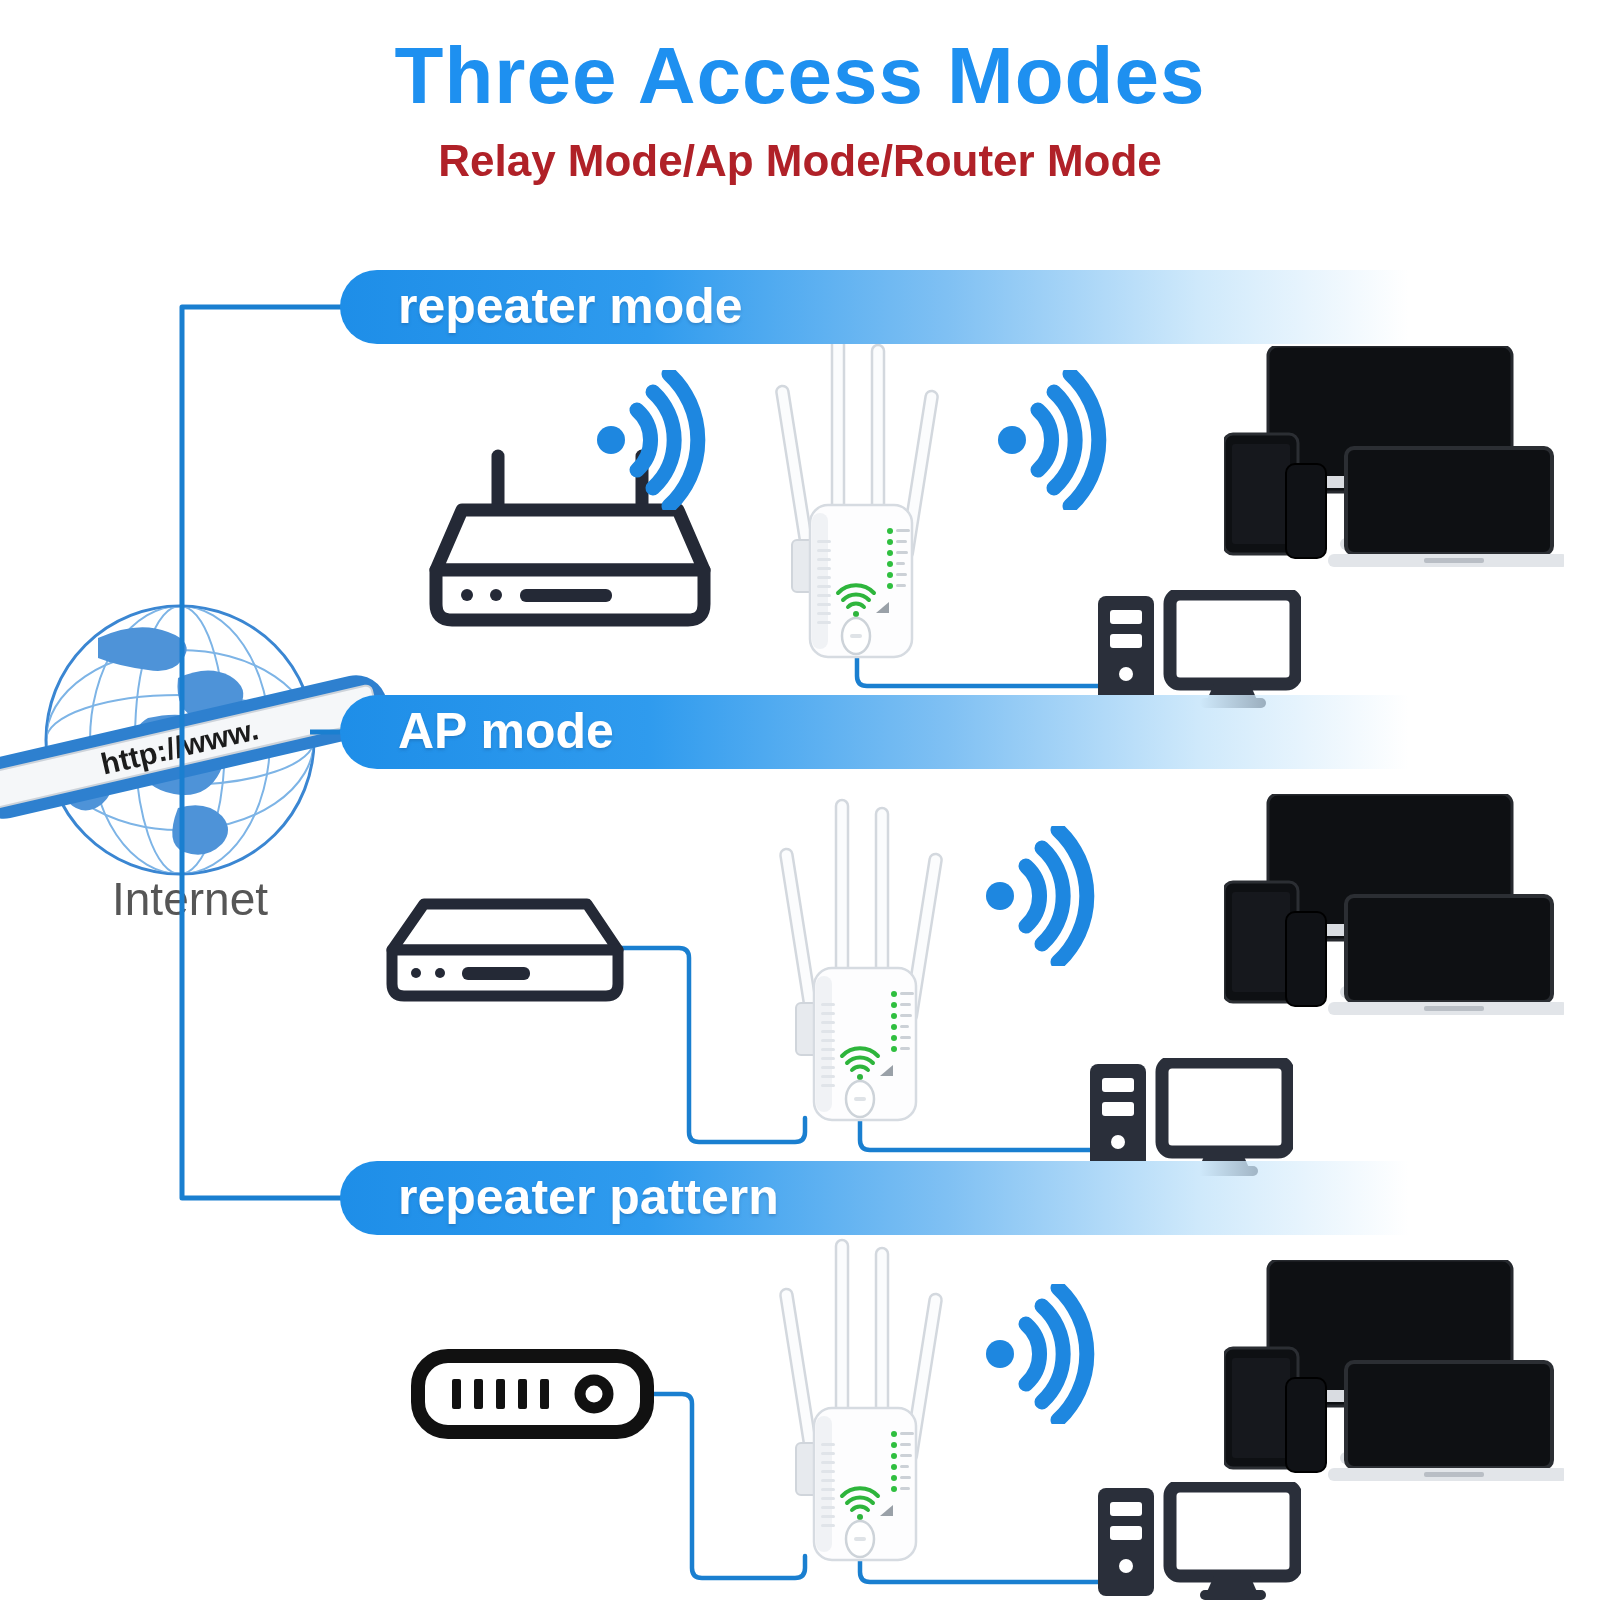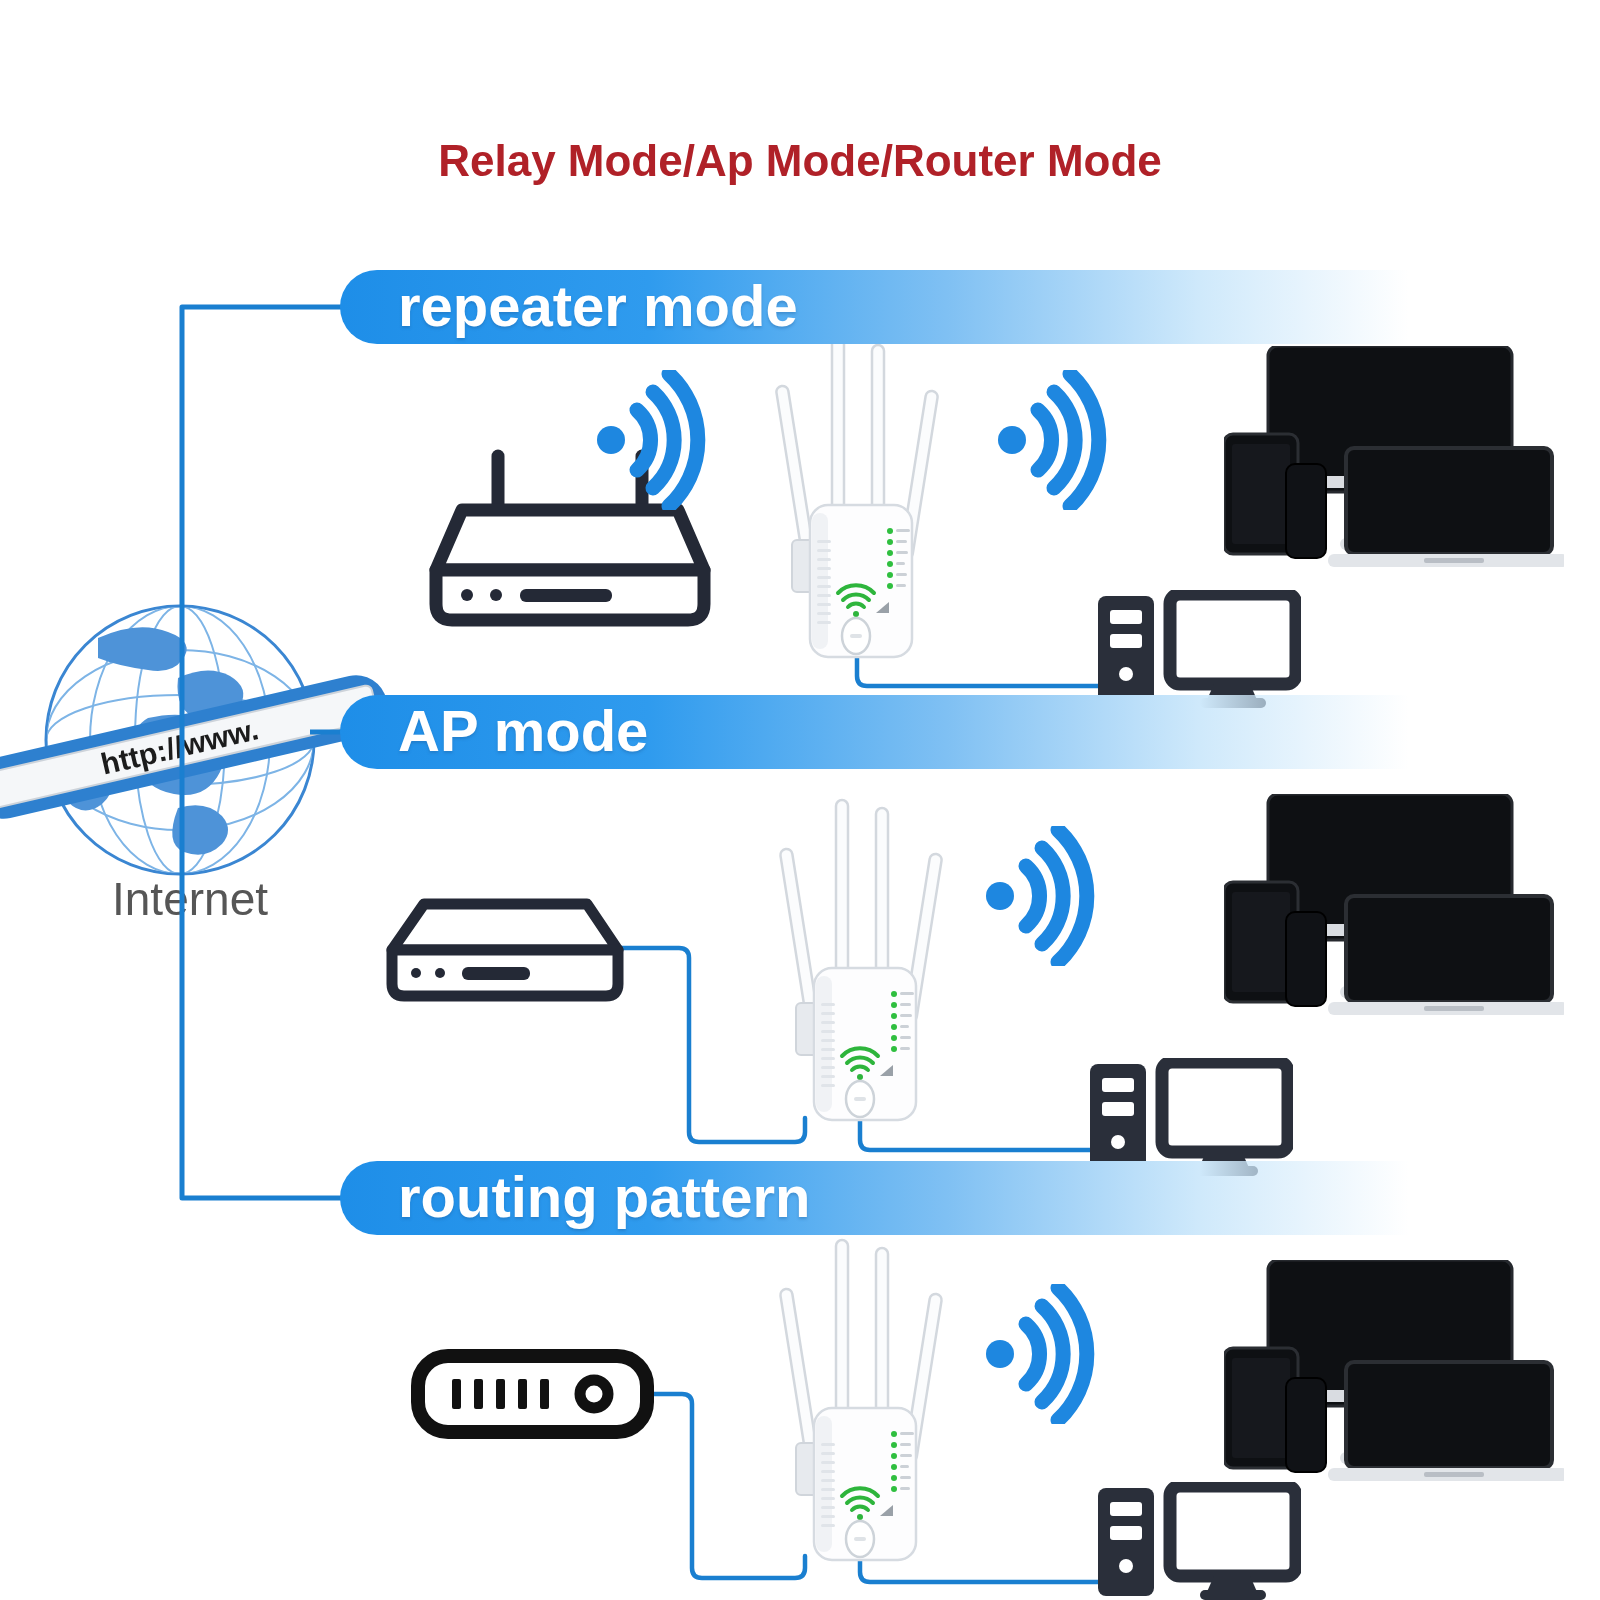--- a/index.html
+++ b/index.html
@@ -14,21 +14,21 @@
   .subtitle{
     position:absolute;top:136px;left:0;width:1600px;text-align:center;
     font-size:44px;font-weight:bold;color:#b02128;z-index:5;
   }
   .banner{
     position:absolute;left:340px;width:1102px;height:74px;z-index:4;
     border-radius:40px 0 0 40px;
     background:linear-gradient(90deg,#1e8ee8 0%,#2f9bee 28%,#7fc0f3 55%,#cfe9fb 78%,rgba(255,255,255,0) 97%);
   }
   .banner .banner-label{
-    display:block;line-height:72px;padding-left:58px;font-size:58px;font-weight:bold;color:#ffffff;
+    display:block;line-height:72px;padding-left:58px;font-size:50px;font-weight:bold;color:#ffffff;
     text-shadow:0 2px 3px rgba(30,90,150,0.35);
   }
   .banner-1{top:270px;}
   .banner-2{top:695px;}
   .banner-3{top:1161px;}
   .internet-label{
     position:absolute;left:80px;top:872px;width:220px;text-align:center;
     font-size:46px;font-weight:normal;color:#565656;z-index:1;
   }
   .diagram-svg{position:absolute;left:0;top:0;z-index:2;}
@@ -212,25 +212,26 @@
     <use href="#sym-devices" x="1224" y="794" width="340" height="232"></use>
     <use href="#sym-pc" x="1088" y="1058" width="205" height="118"></use>
 
     <use href="#sym-modem-pill" x="410" y="1348" width="245" height="92"></use>
     <use href="#sym-repeater" x="776" y="1238" width="170" height="335"></use>
     <use href="#sym-wifi" x="986" y="1284" width="120" height="140"></use>
     <use href="#sym-devices" x="1224" y="1260" width="340" height="232"></use>
     <use href="#sym-pc" x="1096" y="1482" width="205" height="118"></use>
   </svg>
 
+  <div class="title">Three Access Modes</div>
   <div class="subtitle">Relay Mode/Ap Mode/Router Mode</div>
 
   <div class="banner banner-1">
     <span class="banner-label">repeater mode</span>
   </div>
   <div class="banner banner-2">
     <span class="banner-label">AP mode</span>
   </div>
   <div class="banner banner-3">
-    <span class="banner-label">routing pattern</span>
+    <span class="banner-label">repeater pattern</span>
   </div>
 
 </div>
 
 </body></html>

